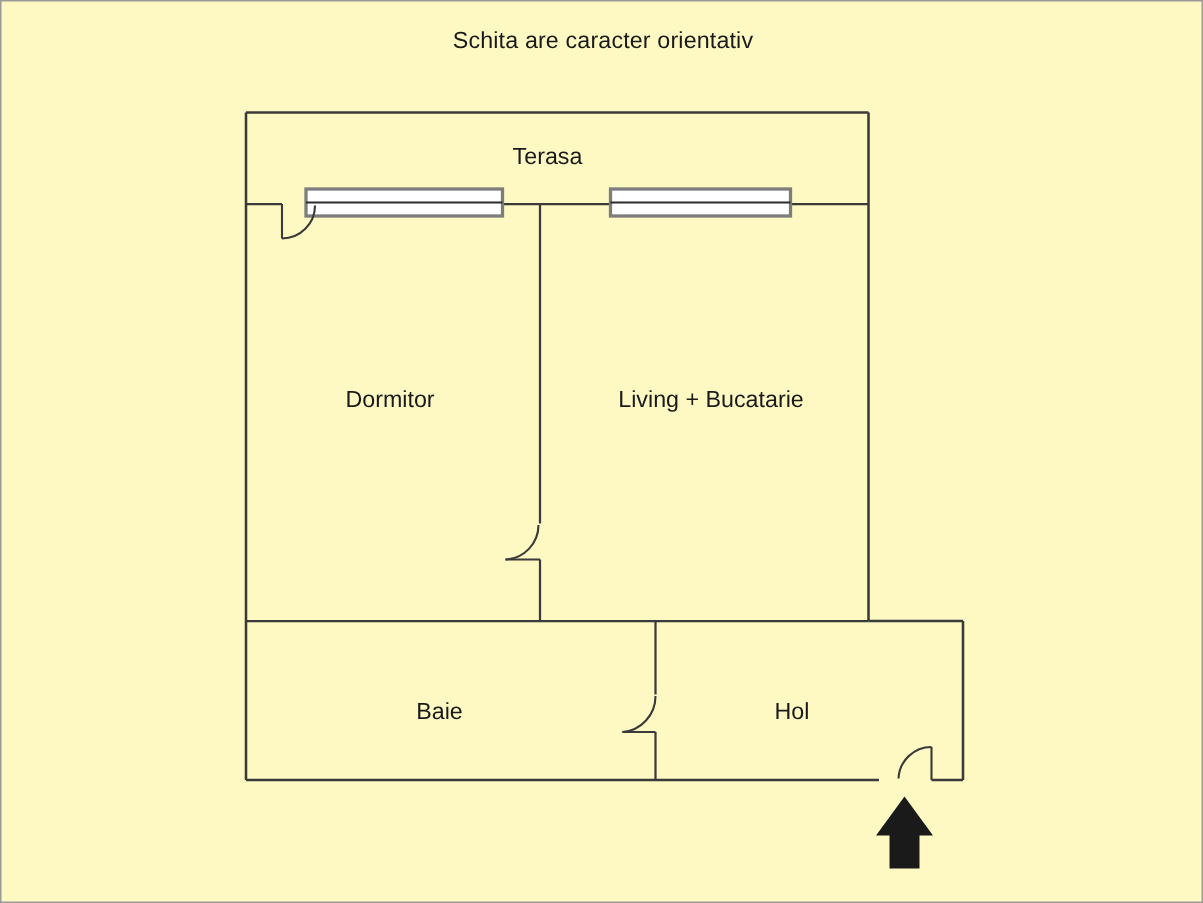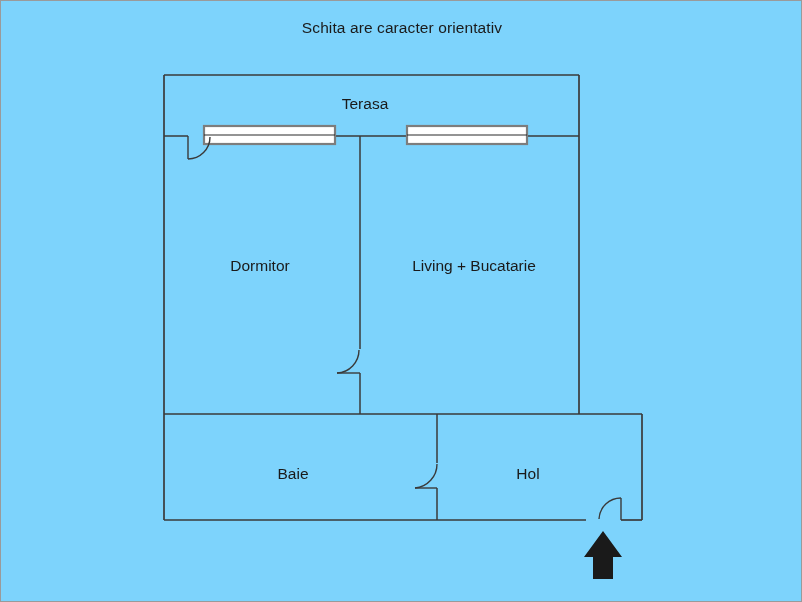--- a/index.html
+++ b/index.html
@@ -8,21 +8,21 @@
     padding: 0;
     background: #ffffff;
   }
   body {
     font-family: "Liberation Sans", sans-serif;
   }
   #page {
     position: relative;
     width: 802px;
     height: 602px;
-    background: #7dd3fc;
+    background: #fef9c3;
     box-sizing: border-box;
     border: 1px solid #9a9a9a;
     overflow: hidden;
   }
   #plan-title {
     position: absolute;
     left: 0;
     top: 18px;
     width: 802px;
     text-align: center;

